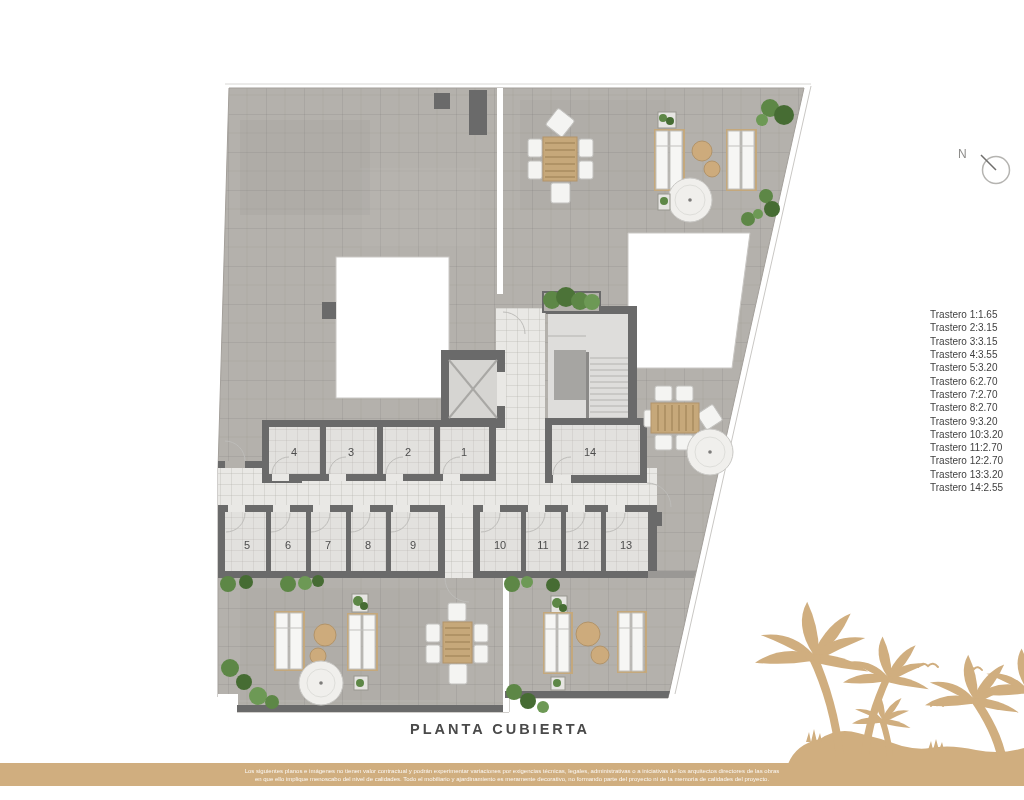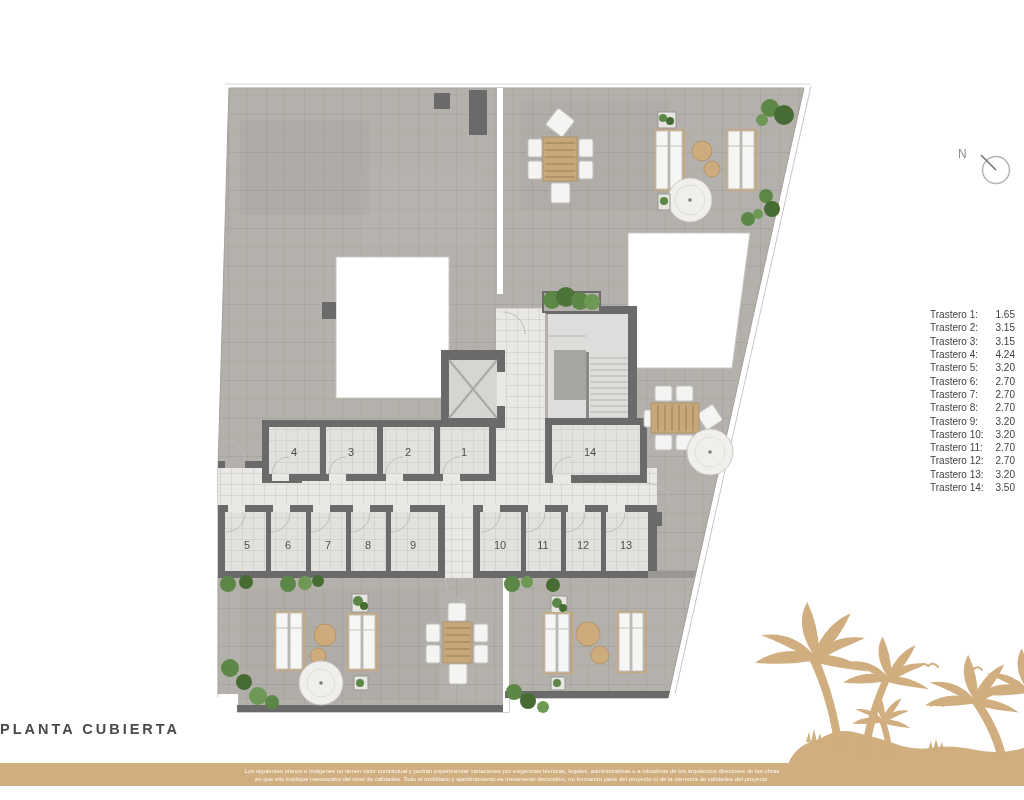--- a/index.html
+++ b/index.html
@@ -2,23 +2,23 @@
 <html><head>
 <meta charset="utf-8">
 <style>
   html,body{margin:0;padding:0;background:#e8e8e8;}
   #page{position:relative;width:1024px;height:800px;background:#ffffff;overflow:hidden;
         font-family:"Liberation Sans",sans-serif;}
   #plan-svg{position:absolute;left:0;top:0;}
   svg text.room-num{font-family:"Liberation Sans",sans-serif;font-size:11px;fill:#4d4d4d;text-anchor:middle;}
   svg text.north-n{font-family:"Liberation Sans",sans-serif;font-size:12px;fill:#8d8c8a;}
   #legend{position:absolute;left:930px;top:308px;width:85px;}
-  .legend-row{display:flex;justify-content:space-between;height:13.3px;align-items:center;}
+  .legend-row{display:flex;justify-content:flex-start;height:13.3px;align-items:center;}
   .legend-label,.legend-value{font-size:10px;color:#3f3f3f;line-height:13px;white-space:nowrap;}
-  #title{position:absolute;left:0;top:721px;width:1000px;
+  #title{position:absolute;left:0;top:721px;width:1000px;text-align:center;
          font-size:14.5px;font-weight:bold;letter-spacing:3px;color:#4a4a4a;}
   #footer-bar{position:absolute;left:0;top:763px;width:1024px;height:23px;background:#d0ae7f;}
   #footer-bar .ftext{width:1024px;text-align:center;font-size:6px;line-height:8px;
          color:rgba(255,255,255,0.92);}
   #footer-bar .ft-wrap{padding-top:4px;}
 </style>
 </head>
 <body>
 
 <div id="page">
@@ -409,21 +409,21 @@
     <div class="legend-row">
         <span class="legend-label">Trastero 2:</span>
         <span class="legend-value">3.15</span>
       </div>
     <div class="legend-row">
         <span class="legend-label">Trastero 3:</span>
         <span class="legend-value">3.15</span>
       </div>
     <div class="legend-row">
         <span class="legend-label">Trastero 4:</span>
-        <span class="legend-value">4.24</span>
+        <span class="legend-value">3.55</span>
       </div>
     <div class="legend-row">
         <span class="legend-label">Trastero 5:</span>
         <span class="legend-value">3.20</span>
       </div>
     <div class="legend-row">
         <span class="legend-label">Trastero 6:</span>
         <span class="legend-value">2.70</span>
       </div>
     <div class="legend-row">
@@ -449,21 +449,21 @@
     <div class="legend-row">
         <span class="legend-label">Trastero 12:</span>
         <span class="legend-value">2.70</span>
       </div>
     <div class="legend-row">
         <span class="legend-label">Trastero 13:</span>
         <span class="legend-value">3.20</span>
       </div>
     <div class="legend-row">
         <span class="legend-label">Trastero 14:</span>
-        <span class="legend-value">3.50</span>
+        <span class="legend-value">2.55</span>
       </div>
   </div>
 
   <div id="title">PLANTA CUBIERTA</div>
 
   <div id="footer-bar">
     <div class="ft-wrap">
       <div class="ftext">Los siguientes planos e imágenes no tienen valor contractual y podrán experimentar variaciones por exigencias técnicas, legales, administrativas o a iniciativas de los arquitectos directores de las obras</div>
       <div class="ftext">en que ello implique menoscabo del nivel de calidades. Todo el mobiliario y ajardinamiento es meramente decorativo, no formando parte del proyecto ni de la memoria de calidades del proyecto.</div>
     </div>

